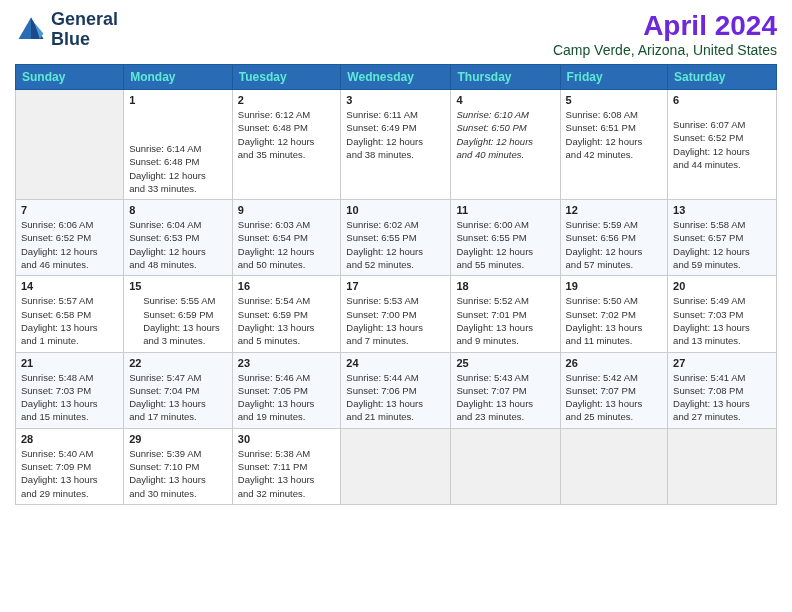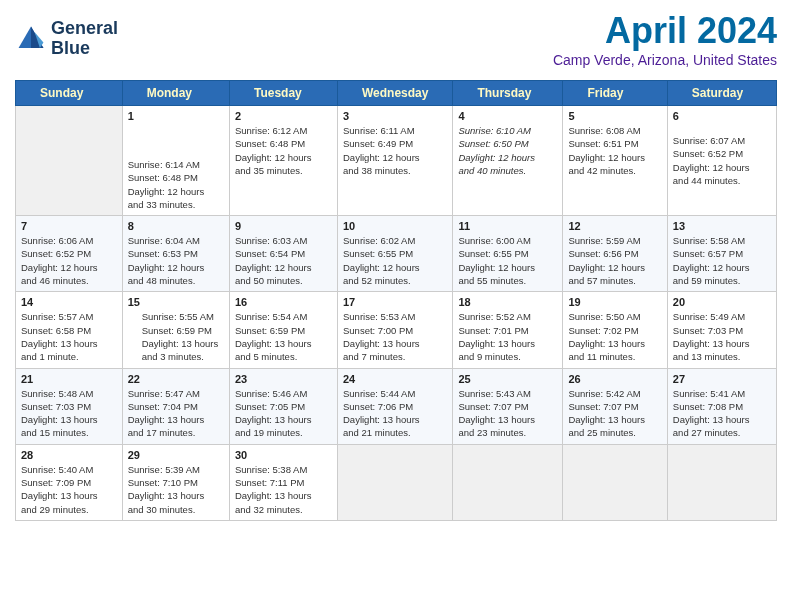--- a/index.html
+++ b/index.html
@@ -6,22 +6,22 @@
     body {
       font-family: Arial, sans-serif;
       background: #fff;
       width: 792px;
       min-height: 612px;
       padding: 10px 15px 15px 15px;
     }
     .header-area {
       display: flex;
       justify-content: space-between;
-      align-items: center;
-      margin-bottom: 12px;
+      align-items: flex-start;
+      margin-bottom: 6px;
     }
     .logo {
       display: flex;
       align-items: center;
       gap: 4px;
     }
     .logo-text {
       font-size: 18px;
       font-weight: bold;
       color: #1a3a5c;
@@ -31,40 +31,40 @@
       display: block;
     }
     .logo-icon {
       width: 32px;
       height: 32px;
     }
     .title-area {
       text-align: right;
     }
     .month-title {
-      font-size: 36px;
+      font-size: 28px;
       font-weight: bold;
-      color: #0369a1;
+      color: #6d28d9;
     }
     .location-title {
       font-size: 14px;
-      color: #4c1d95;
+      color: #14532d;
     }
     table {
       width: 100%;
       border-collapse: collapse;
       font-size: 10px;
     }
     thead tr th {
       background-color: #2a6bb5;
-      color: #fef9c3;
+      color: #5eead4;
       font-size: 12px;
       font-weight: bold;
       text-align: left;
-      padding: 5px 24px;
+      padding: 5px 6px;
       border: 1px solid #1a5a9a;
     }
     tbody tr {
       vertical-align: top;
     }
     tbody tr td {
       border: 1px solid #ccc;
       padding: 4px 5px;
       vertical-align: top;
       background: #fff;

